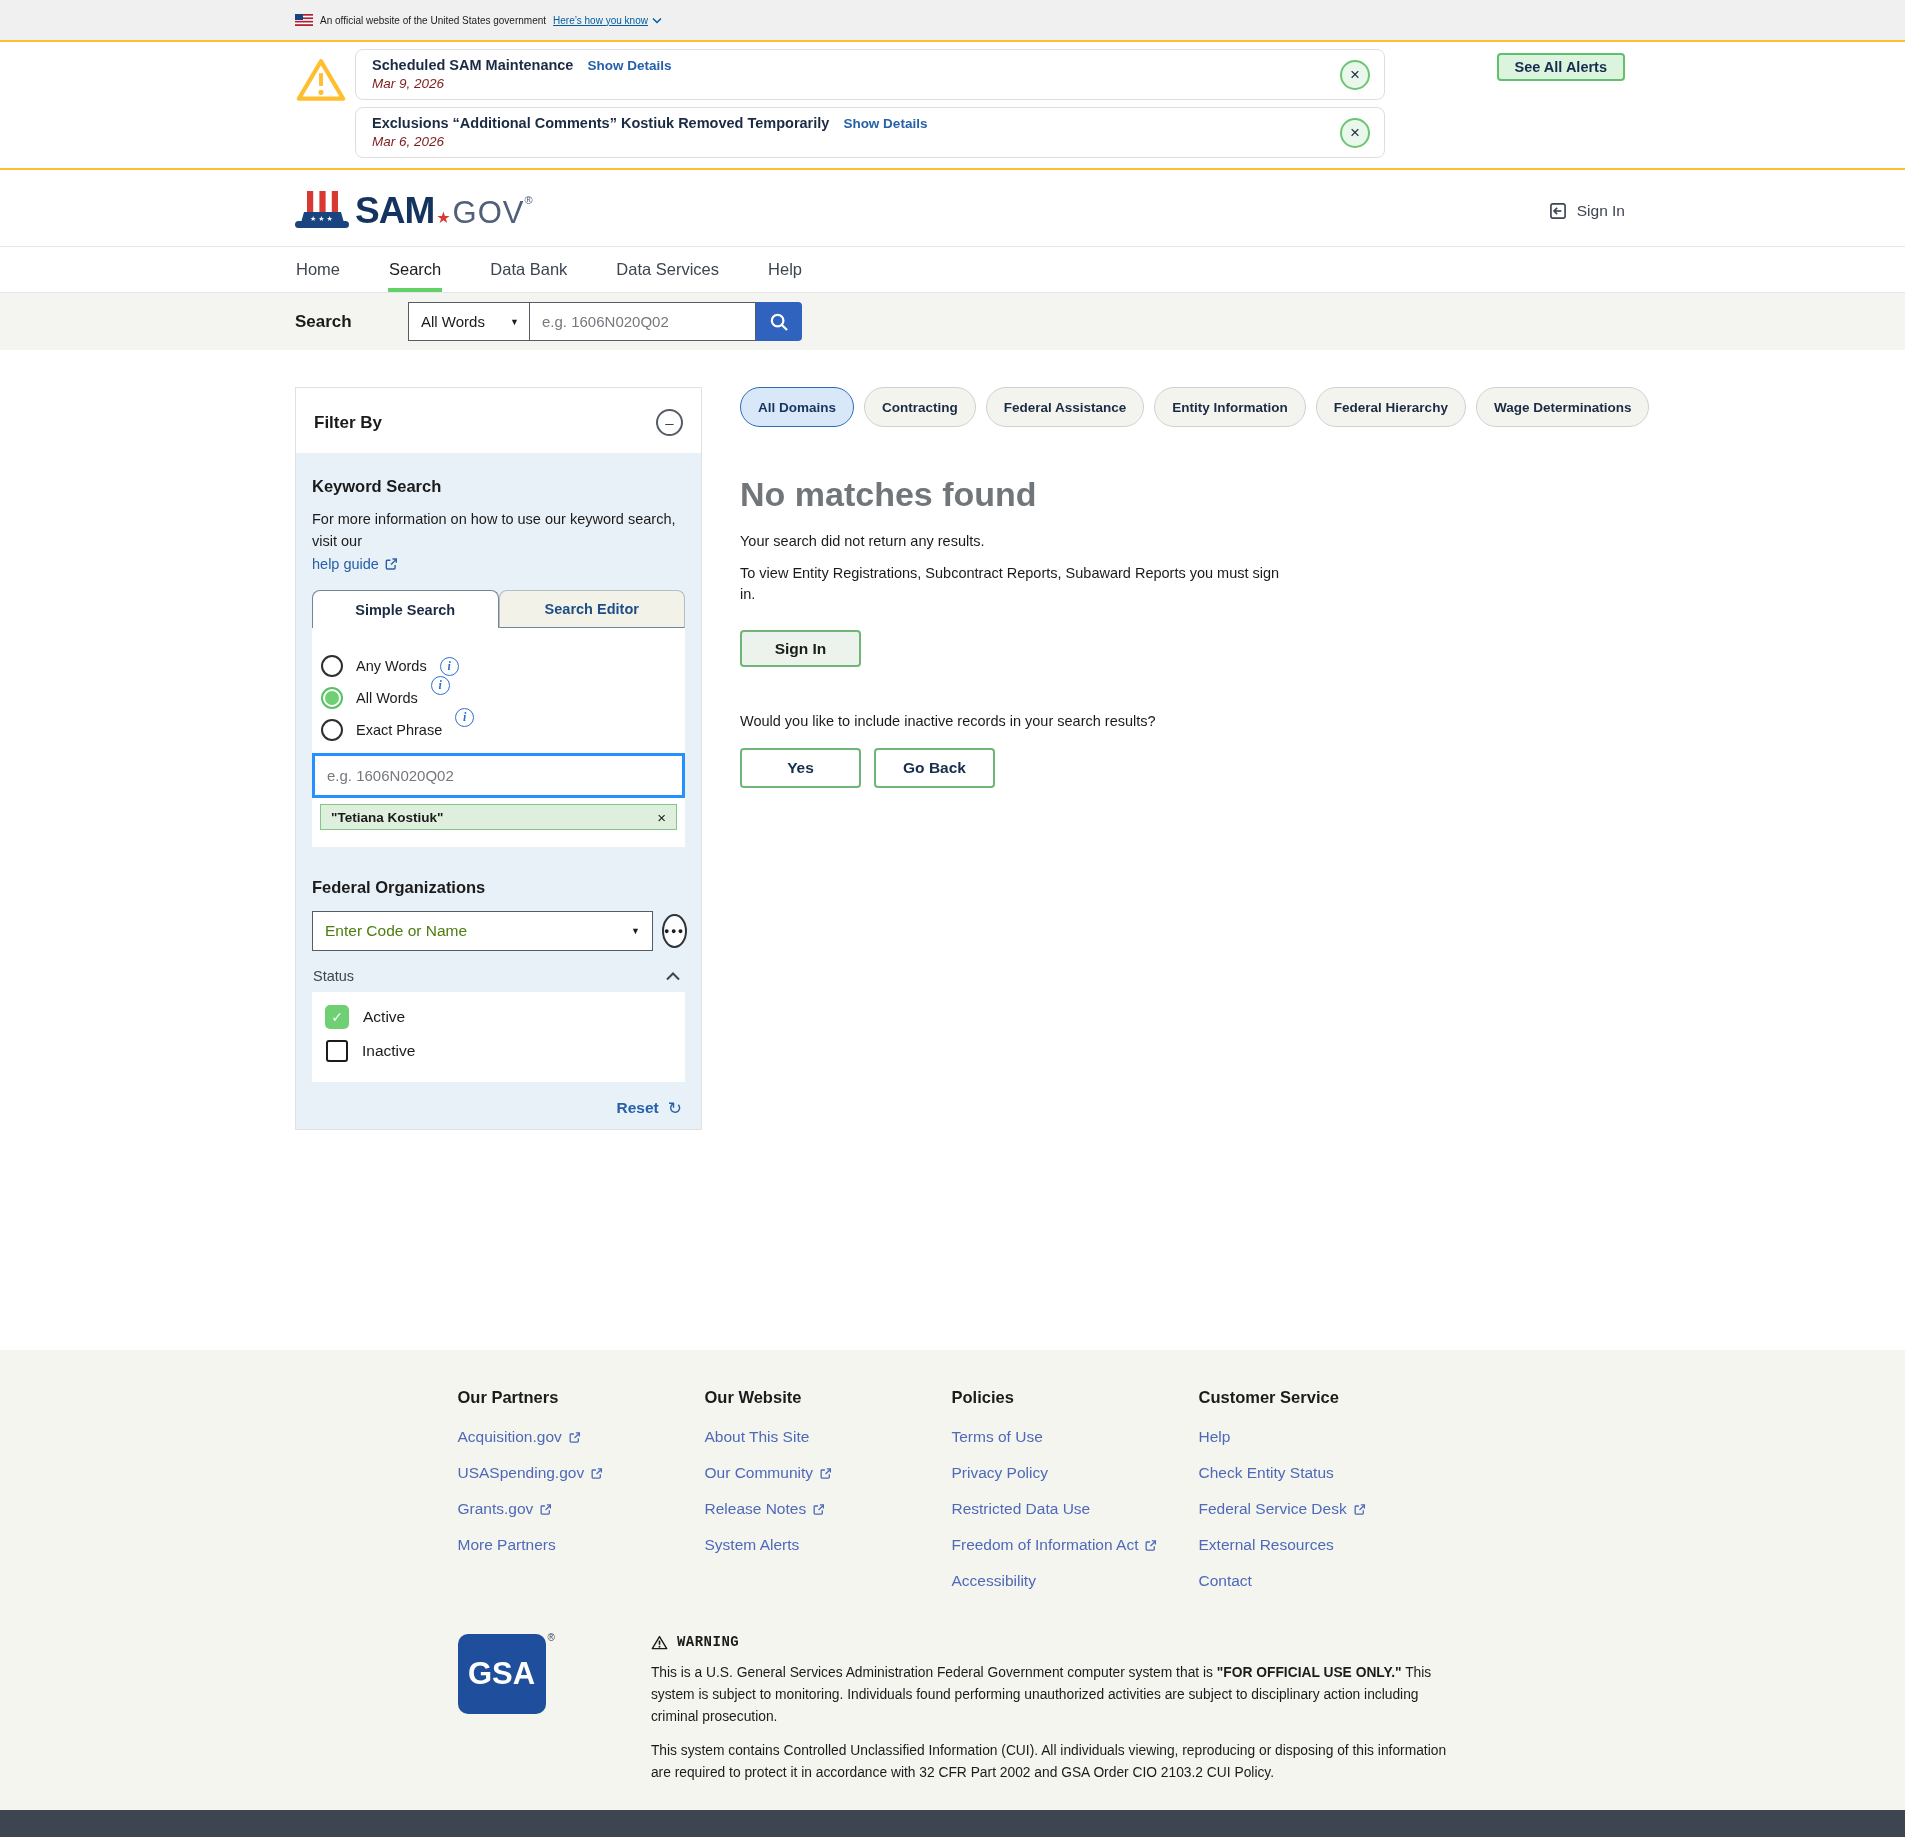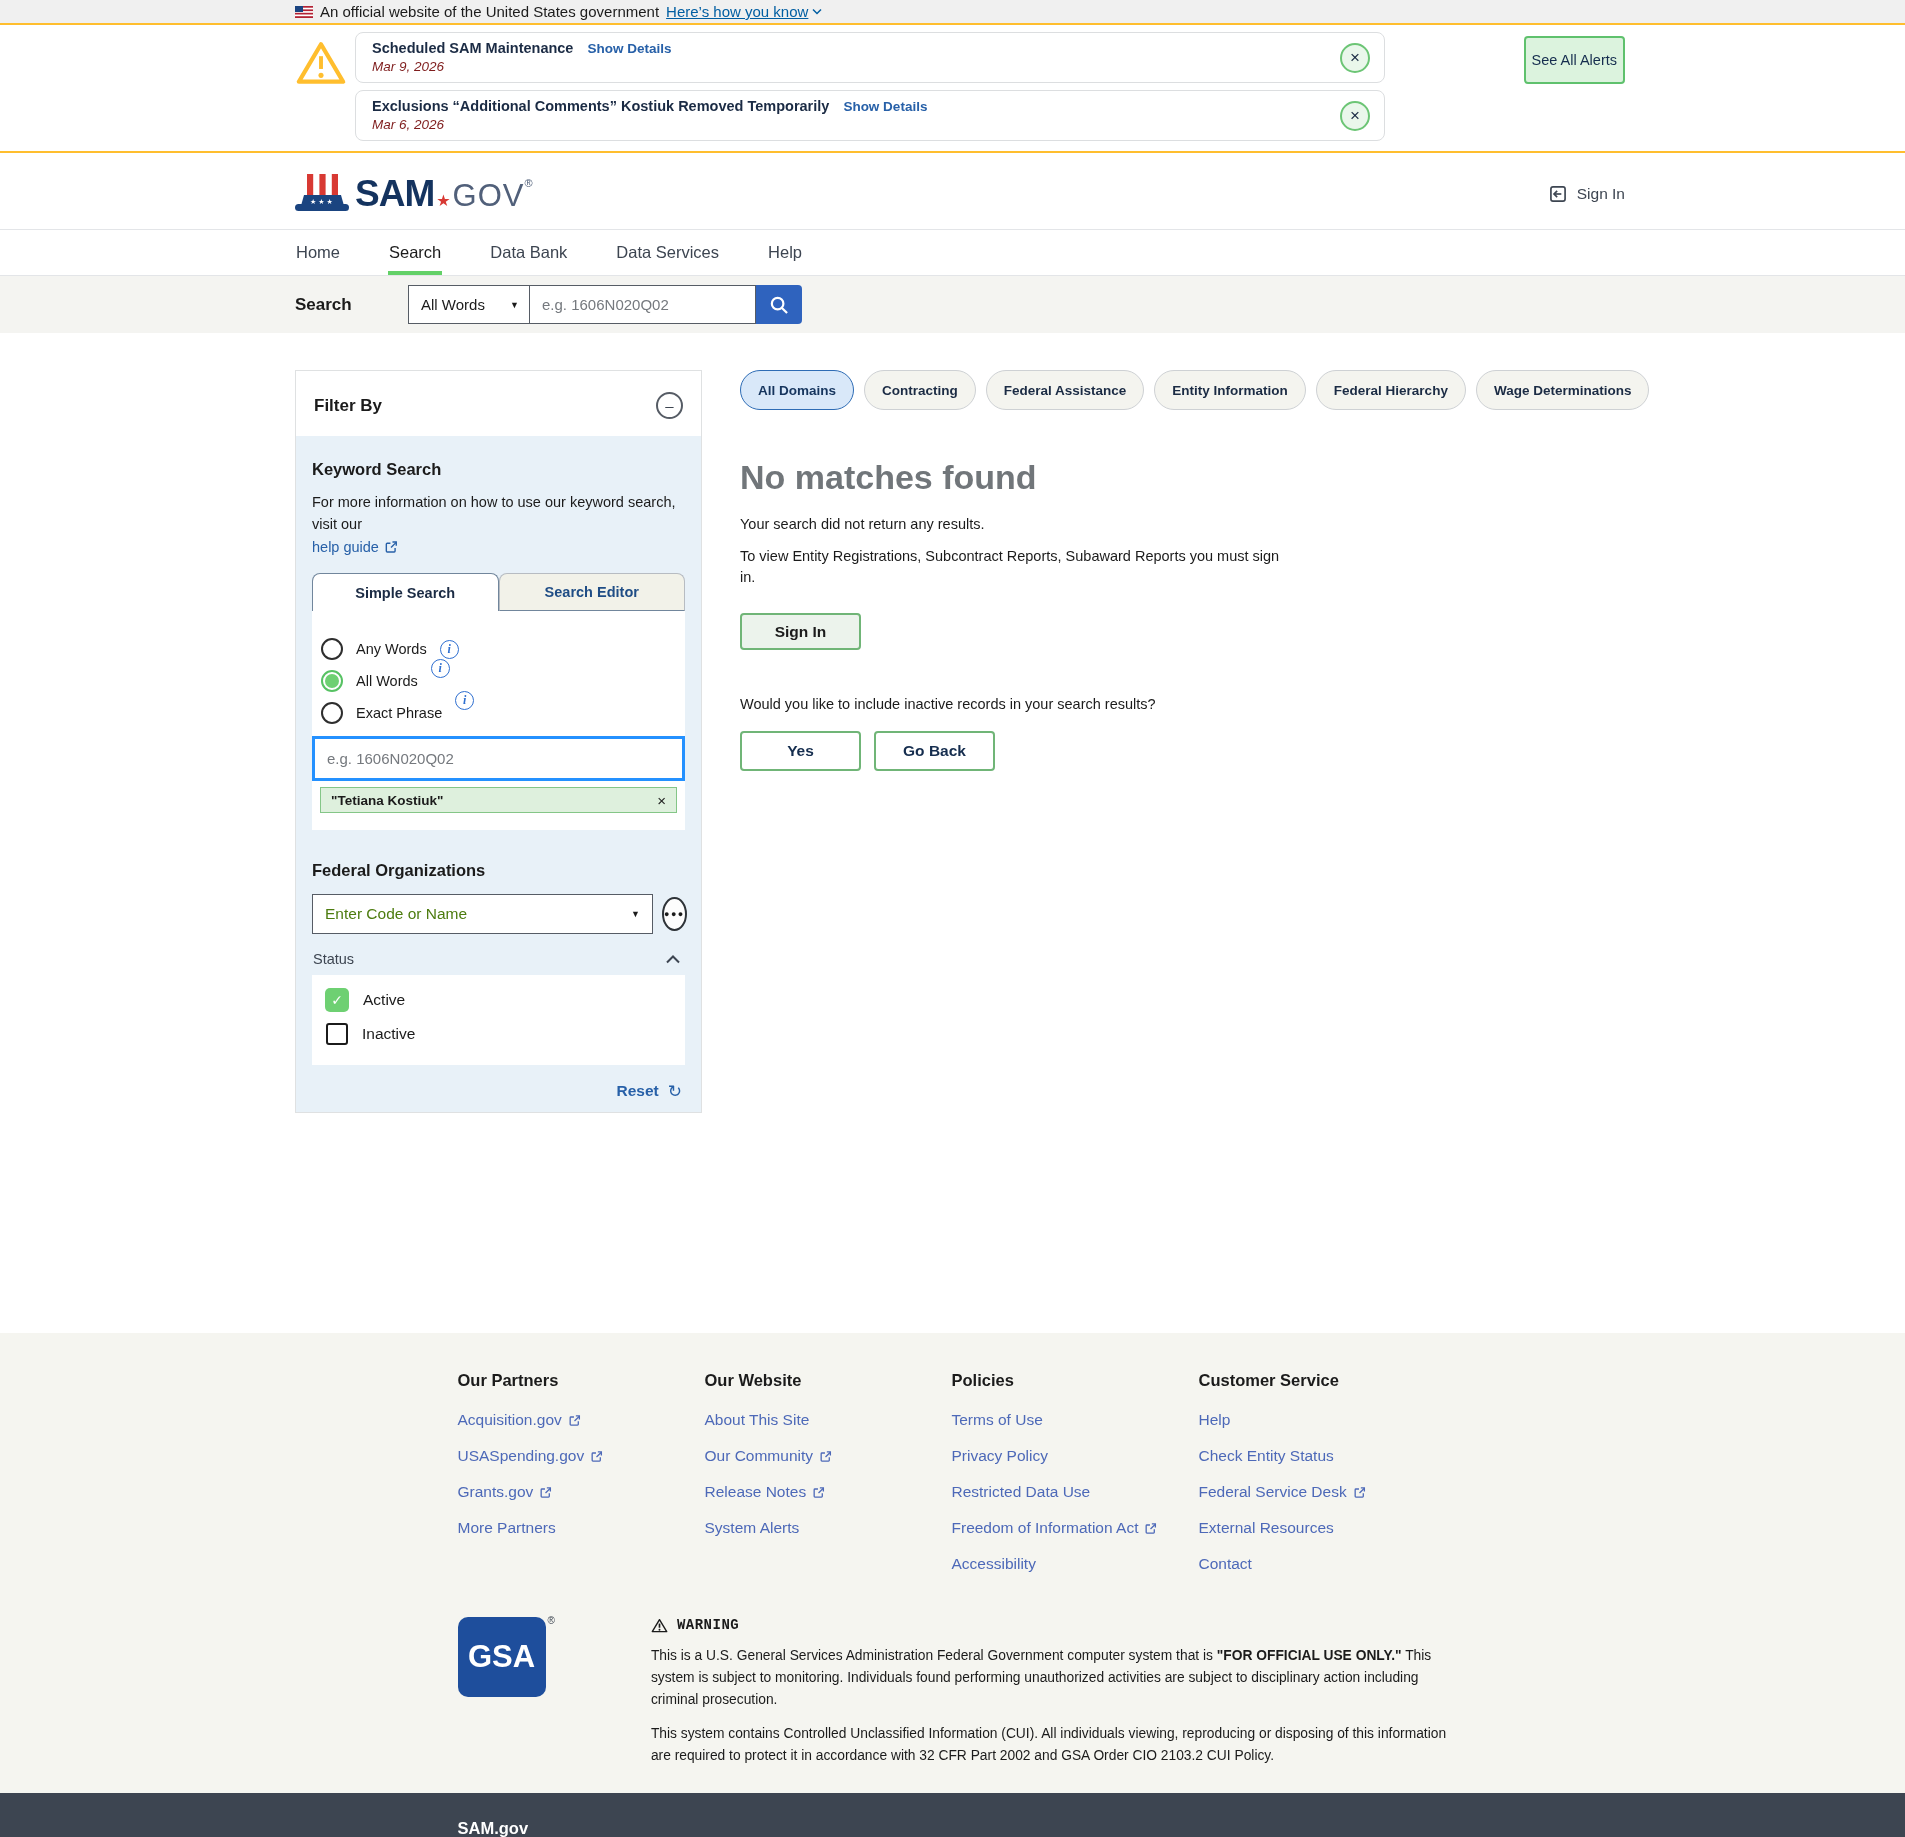--- a/index.html
+++ b/index.html
@@ -4,39 +4,39 @@
 <style>
   * { margin:0; padding:0; box-sizing:border-box; }
   html { background:#fff; }
   body { width:1905px; font-family:"Liberation Sans","DejaVu Sans",sans-serif; color:#1b1b1b; background:#fff; }
   a { text-decoration:none; }
   button { font-family:inherit; cursor:pointer; }
   .container { width:1345px; margin:0 auto; position:relative; }
   .pad { padding-left:15px; padding-right:15px; }
 
   
-  .gov-banner { background:#f0f0f0; height:23px; font-size:15px; }
+  .gov-banner { background:#f0f0f0; height:40px; font-size:10px; }
   .gov-banner .container { display:flex; align-items:center; height:100%; gap:7px; }
   .gov-banner-link { color:#005ea2; text-decoration:underline; display:inline-flex; align-items:center; gap:4px; }
 
   
   .alerts-bar { background:#fff; border-top:2px solid #ffbe2e; border-bottom:2px solid #ffbe2e; padding:7px 0 10px; }
   .alerts-flex { display:flex; align-items:flex-start; padding-left:15px; }
   .big-warning { flex:0 0 52px; margin-top:8px; }
   .alerts-col { width:1030px; margin-left:8px; display:flex; flex-direction:column; gap:7px; }
   .alert-box { position:relative; border:1px solid #dcdee0; border-radius:8px; min-height:48px; padding:7px 60px 8px 16px; background:#fff; }
   .alert-title-row { display:flex; align-items:baseline; gap:14px; }
   .alert-title { font-weight:700; font-size:14.5px; color:#1b2b44; }
   .show-details { color:#2760a8; font-weight:700; font-size:13.5px; }
   .alert-date { font-size:13.5px; font-style:italic; color:#7f1d1d; margin-top:3px; }
   .alert-close { position:absolute; right:14px; top:50%; transform:translateY(-50%); width:30px; height:30px; border-radius:50%;
                  background:#eaf7eb; border:2px solid #6cc575; color:#1b2b44; font-size:17px; line-height:1;
                  display:flex; align-items:center; justify-content:center; }
-  .see-all-btn { margin-left:auto; margin-top:4px; height:48px; padding:0 6px; background:#dcf3de; border:2px solid #5fc16d;
-                 border-radius:4px; font-weight:400; font-size:14.5px; color:#152d4e; }
+  .see-all-btn { margin-left:auto; margin-top:4px; height:28px; padding:0 16px; background:#dcf3de; border:2px solid #5fc16d;
+                 border-radius:4px; font-weight:700; font-size:14.5px; color:#152d4e; }
 
   
   .site-header { padding:20px 15px 14px; }
   .site-header .container { display:flex; align-items:center; justify-content:space-between; padding:0 0 0 15px; width:1345px; }
   .logo { display:flex; align-items:flex-end; gap:6px; }
   .logo-text { display:flex; align-items:baseline; }
   .logo-sam { font-size:37px; font-weight:700; color:#14335f; letter-spacing:-1px; }
   .logo-star { color:#d83933; font-size:16px; margin:0 2px; }
   .logo-gov { font-size:31px; color:#51607a; letter-spacing:1px; }
   .logo-reg { font-size:11px; color:#51607a; align-self:flex-start; margin-top:4px; }

